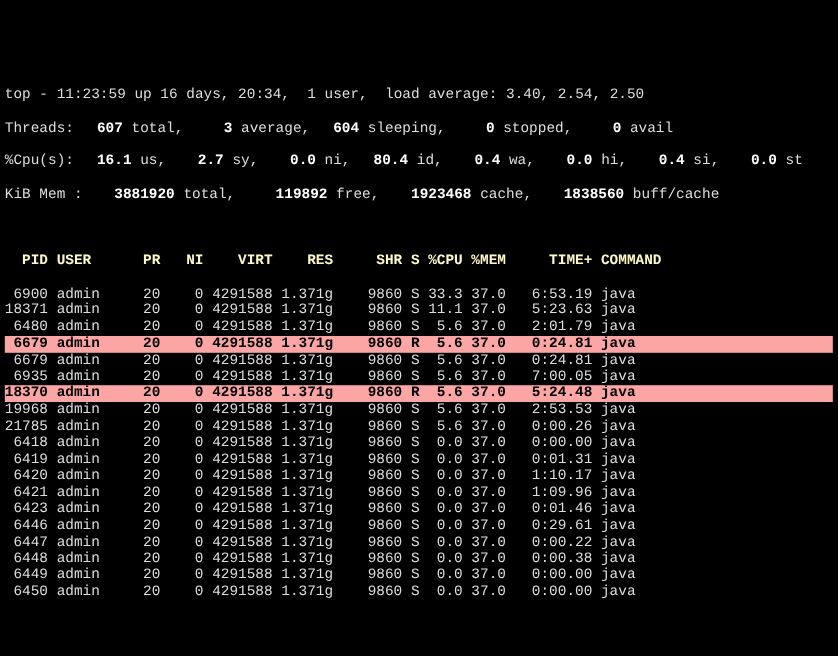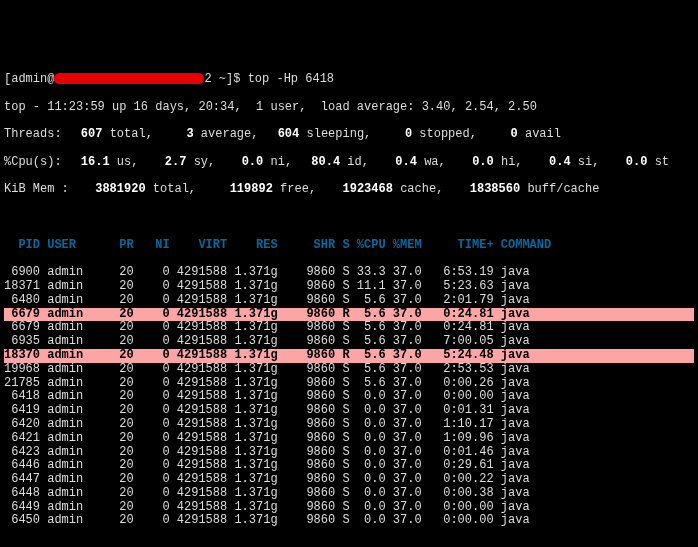--- a/index.html
+++ b/index.html
@@ -21,21 +21,21 @@
     display: inline-block;
     background: #e80000;
     color: #e80000;
     border-radius: 8px;
     width: 150px;
     height: 11px;
     vertical-align: middle;
   }
   .hdr {
     background: #000;
-    color: #0369a1;
+    color: #fef9c3;
     font-weight: bold;
   }
   .hl {
     background: #fca5a5;
     color: #000;
     font-weight: bold;
   }
   .row { display: block; }
   .row span { display: inline-block; }
   
@@ -51,21 +51,20 @@
   .c-mem  { width: 5ch; text-align: right; }
   .c-time { width: 10ch; text-align: right; }
   .c-cmd  { padding-left: 1ch; }
 </style>
 </head>
 <body>
 
 
 
 <div>
-<div class="row"><span>[admin@</span><span class="redact"></span><span>2 ~]$ </span><span>top -Hp 6418</span></div>
 <div class="row">top - 11:23:59 up 16 days, 20:34,  1 user,  load average: 3.40, 2.54, 2.50</div>
 <div class="row"><span>Threads:</span> <span class="bold">607</span> <span>total,</span>   <span class="bold">3</span> <span>average,</span> <span class="bold">604</span> <span>sleeping,</span>   <span class="bold">0</span> <span>stopped,</span>   <span class="bold">0</span> <span>avail</span></div>
 <div class="row"><span>%Cpu(s):</span> <span class="bold">16.1</span> <span>us,</span>  <span class="bold">2.7</span> <span>sy,</span>  <span class="bold">0.0</span> <span>ni,</span> <span class="bold">80.4</span> <span>id,</span>  <span class="bold">0.4</span> <span>wa,</span>  <span class="bold">0.0</span> <span>hi,</span>  <span class="bold">0.4</span> <span>si,</span>  <span class="bold">0.0</span> <span>st</span></div>
 <div class="row"><span>KiB Mem :</span>  <span class="bold">3881920</span> <span>total,</span>   <span class="bold">119892</span> <span>free,</span>  <span class="bold">1923468</span> <span>cache,</span>  <span class="bold">1838560</span> <span>buff/cache</span></div>
 <div class="row"> </div>
 <div class="row hdr"><span class="c-pid">PID</span><span class="c-user">USER</span><span class="c-pr">PR</span><span class="c-ni">NI</span><span class="c-virt">VIRT</span><span class="c-res">RES</span><span class="c-shr">SHR</span><span class="c-s">S</span><span class="c-cpu">%CPU</span><span class="c-mem">%MEM</span><span class="c-time">TIME+</span><span class="c-cmd">COMMAND</span></div>
 <div id="rows"><div class="row"><span class="c-pid">6900</span><span class="c-user">admin</span><span class="c-pr">20</span><span class="c-ni">0</span><span class="c-virt">4291588</span><span class="c-res">1.371g</span><span class="c-shr">9860</span><span class="c-s">S</span><span class="c-cpu">33.3</span><span class="c-mem">37.0</span><span class="c-time">6:53.19</span><span class="c-cmd">java</span></div><div class="row"><span class="c-pid">18371</span><span class="c-user">admin</span><span class="c-pr">20</span><span class="c-ni">0</span><span class="c-virt">4291588</span><span class="c-res">1.371g</span><span class="c-shr">9860</span><span class="c-s">S</span><span class="c-cpu">11.1</span><span class="c-mem">37.0</span><span class="c-time">5:23.63</span><span class="c-cmd">java</span></div><div class="row"><span class="c-pid">6480</span><span class="c-user">admin</span><span class="c-pr">20</span><span class="c-ni">0</span><span class="c-virt">4291588</span><span class="c-res">1.371g</span><span class="c-shr">9860</span><span class="c-s">S</span><span class="c-cpu">5.6</span><span class="c-mem">37.0</span><span class="c-time">2:01.79</span><span class="c-cmd">java</span></div><div class="row hl"><span class="c-pid">6679</span><span class="c-user">admin</span><span class="c-pr">20</span><span class="c-ni">0</span><span class="c-virt">4291588</span><span class="c-res">1.371g</span><span class="c-shr">9860</span><span class="c-s">R</span><span class="c-cpu">5.6</span><span class="c-mem">37.0</span><span class="c-time">0:24.81</span><span class="c-cmd">java</span></div><div class="row"><span class="c-pid">6679</span><span class="c-user">admin</span><span class="c-pr">20</span><span class="c-ni">0</span><span class="c-virt">4291588</span><span class="c-res">1.371g</span><span class="c-shr">9860</span><span class="c-s">S</span><span class="c-cpu">5.6</span><span class="c-mem">37.0</span><span class="c-time">0:24.81</span><span class="c-cmd">java</span></div><div class="row"><span class="c-pid">6935</span><span class="c-user">admin</span><span class="c-pr">20</span><span class="c-ni">0</span><span class="c-virt">4291588</span><span class="c-res">1.371g</span><span class="c-shr">9860</span><span class="c-s">S</span><span class="c-cpu">5.6</span><span class="c-mem">37.0</span><span class="c-time">7:00.05</span><span class="c-cmd">java</span></div><div class="row hl"><span class="c-pid">18370</span><span class="c-user">admin</span><span class="c-pr">20</span><span class="c-ni">0</span><span class="c-virt">4291588</span><span class="c-res">1.371g</span><span class="c-shr">9860</span><span class="c-s">R</span><span class="c-cpu">5.6</span><span class="c-mem">37.0</span><span class="c-time">5:24.48</span><span class="c-cmd">java</span></div><div class="row"><span class="c-pid">19968</span><span class="c-user">admin</span><span class="c-pr">20</span><span class="c-ni">0</span><span class="c-virt">4291588</span><span class="c-res">1.371g</span><span class="c-shr">9860</span><span class="c-s">S</span><span class="c-cpu">5.6</span><span class="c-mem">37.0</span><span class="c-time">2:53.53</span><span class="c-cmd">java</span></div><div class="row"><span class="c-pid">21785</span><span class="c-user">admin</span><span class="c-pr">20</span><span class="c-ni">0</span><span class="c-virt">4291588</span><span class="c-res">1.371g</span><span class="c-shr">9860</span><span class="c-s">S</span><span class="c-cpu">5.6</span><span class="c-mem">37.0</span><span class="c-time">0:00.26</span><span class="c-cmd">java</span></div><div class="row"><span class="c-pid">6418</span><span class="c-user">admin</span><span class="c-pr">20</span><span class="c-ni">0</span><span class="c-virt">4291588</span><span class="c-res">1.371g</span><span class="c-shr">9860</span><span class="c-s">S</span><span class="c-cpu">0.0</span><span class="c-mem">37.0</span><span class="c-time">0:00.00</span><span class="c-cmd">java</span></div><div class="row"><span class="c-pid">6419</span><span class="c-user">admin</span><span class="c-pr">20</span><span class="c-ni">0</span><span class="c-virt">4291588</span><span class="c-res">1.371g</span><span class="c-shr">9860</span><span class="c-s">S</span><span class="c-cpu">0.0</span><span class="c-mem">37.0</span><span class="c-time">0:01.31</span><span class="c-cmd">java</span></div><div class="row"><span class="c-pid">6420</span><span class="c-user">admin</span><span class="c-pr">20</span><span class="c-ni">0</span><span class="c-virt">4291588</span><span class="c-res">1.371g</span><span class="c-shr">9860</span><span class="c-s">S</span><span class="c-cpu">0.0</span><span class="c-mem">37.0</span><span class="c-time">1:10.17</span><span class="c-cmd">java</span></div><div class="row"><span class="c-pid">6421</span><span class="c-user">admin</span><span class="c-pr">20</span><span class="c-ni">0</span><span class="c-virt">4291588</span><span class="c-res">1.371g</span><span class="c-shr">9860</span><span class="c-s">S</span><span class="c-cpu">0.0</span><span class="c-mem">37.0</span><span class="c-time">1:09.96</span><span class="c-cmd">java</span></div><div class="row"><span class="c-pid">6423</span><span class="c-user">admin</span><span class="c-pr">20</span><span class="c-ni">0</span><span class="c-virt">4291588</span><span class="c-res">1.371g</span><span class="c-shr">9860</span><span class="c-s">S</span><span class="c-cpu">0.0</span><span class="c-mem">37.0</span><span class="c-time">0:01.46</span><span class="c-cmd">java</span></div><div class="row"><span class="c-pid">6446</span><span class="c-user">admin</span><span class="c-pr">20</span><span class="c-ni">0</span><span class="c-virt">4291588</span><span class="c-res">1.371g</span><span class="c-shr">9860</span><span class="c-s">S</span><span class="c-cpu">0.0</span><span class="c-mem">37.0</span><span class="c-time">0:29.61</span><span class="c-cmd">java</span></div><div class="row"><span class="c-pid">6447</span><span class="c-user">admin</span><span class="c-pr">20</span><span class="c-ni">0</span><span class="c-virt">4291588</span><span class="c-res">1.371g</span><span class="c-shr">9860</span><span class="c-s">S</span><span class="c-cpu">0.0</span><span class="c-mem">37.0</span><span class="c-time">0:00.22</span><span class="c-cmd">java</span></div><div class="row"><span class="c-pid">6448</span><span class="c-user">admin</span><span class="c-pr">20</span><span class="c-ni">0</span><span class="c-virt">4291588</span><span class="c-res">1.371g</span><span class="c-shr">9860</span><span class="c-s">S</span><span class="c-cpu">0.0</span><span class="c-mem">37.0</span><span class="c-time">0:00.38</span><span class="c-cmd">java</span></div><div class="row"><span class="c-pid">6449</span><span class="c-user">admin</span><span class="c-pr">20</span><span class="c-ni">0</span><span class="c-virt">4291588</span><span class="c-res">1.371g</span><span class="c-shr">9860</span><span class="c-s">S</span><span class="c-cpu">0.0</span><span class="c-mem">37.0</span><span class="c-time">0:00.00</span><span class="c-cmd">java</span></div><div class="row"><span class="c-pid">6450</span><span class="c-user">admin</span><span class="c-pr">20</span><span class="c-ni">0</span><span class="c-virt">4291588</span><span class="c-res">1.371g</span><span class="c-shr">9860</span><span class="c-s">S</span><span class="c-cpu">0.0</span><span class="c-mem">37.0</span><span class="c-time">0:00.00</span><span class="c-cmd">java</span></div></div>
 </div>
 
 

